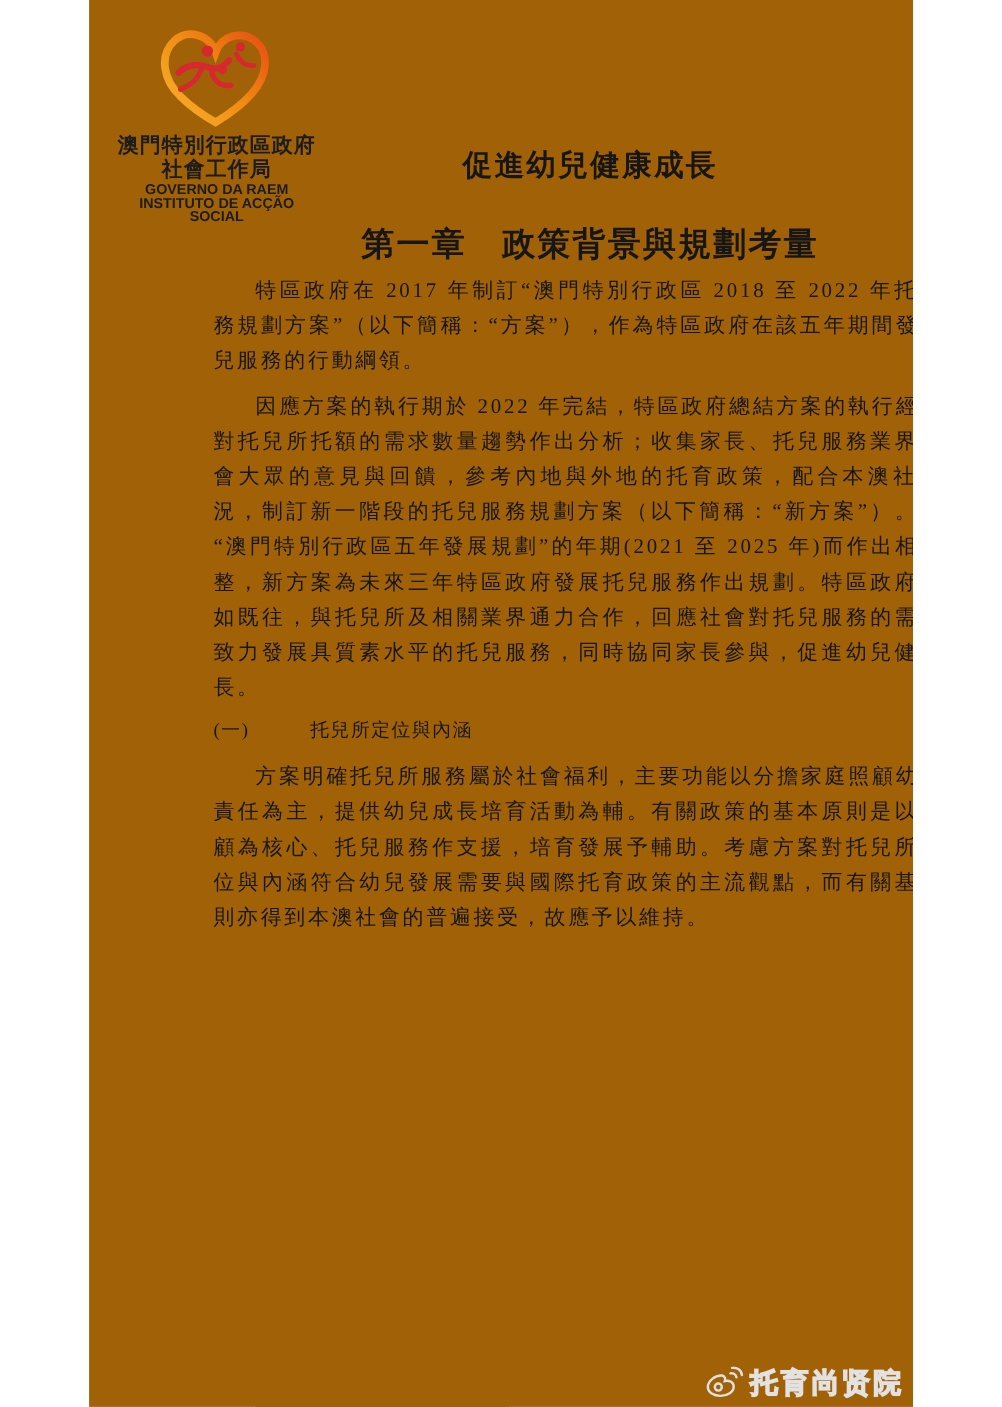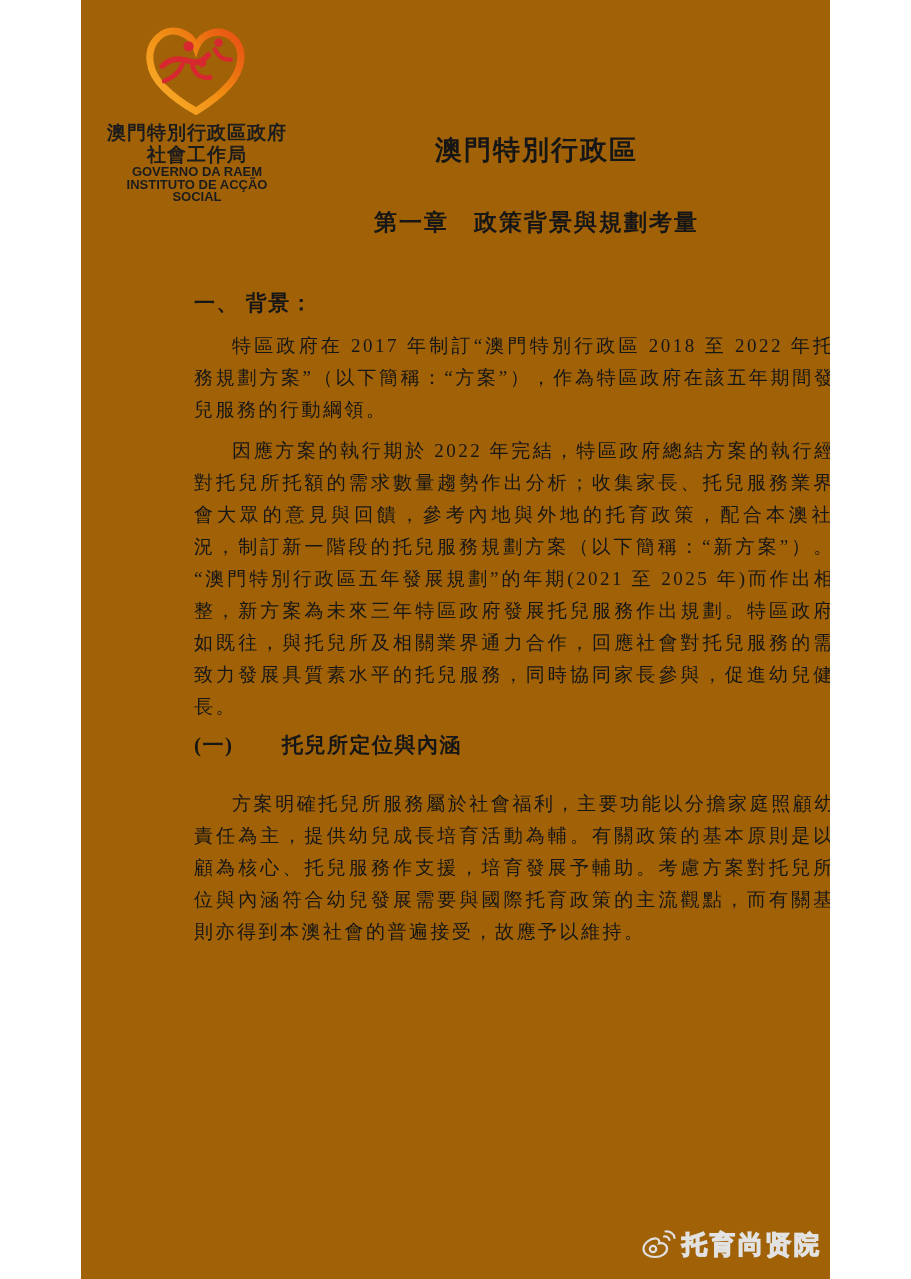--- a/index.html
+++ b/index.html
@@ -31,45 +31,45 @@
   .doc-title {
     margin-top:131px;
     text-align:center;
     font-weight:bold;
     font-size:27px; line-height:38px; letter-spacing:2px;
   }
   .chapter-heading {
     margin-top:37px;
     text-align:center;
     font-weight:bold;
-    font-size:23px; line-height:33px; letter-spacing:2px;
+    font-size:30px; line-height:33px; letter-spacing:2px;
   }
   .sec-heading {
     font-weight:bold;
     font-size:21px; line-height:30px; letter-spacing:1.5px;
   }
   .sec-heading.first { margin-top:49px; margin-bottom:12px; }
   .sec-heading.second { margin-top:56px; margin-bottom:13px; }
   .sub-heading {
-    margin-top:7px; margin-bottom:28px;
-    font-weight:bold;
-    font-size:21px; line-height:30px; letter-spacing:1.5px;
+    margin-top:7px; margin-bottom:12px;
+    font-weight:normal;
+    font-size:17px; line-height:30px; letter-spacing:1.5px;
   }
   .sub-num { display:inline-block; min-width:88px; }
   p.body-para {
     margin-top:10px;
     font-size:19px; line-height:32px; letter-spacing:2.5px;
     text-align:justify;
     text-indent:2em;
   }
   p.body-para + p.body-para { margin-top:9px; }
 
   
   .watermark {
-    position:absolute; right:8px; bottom:18px;
+    position:absolute; right:8px; bottom:6px;
     display:flex; align-items:center; gap:6px;
     user-select:none;
   }
   .wm-icon { width:36px; height:30px; }
   .wm-text {
     font-family:"Liberation Sans","DejaVu Sans",sans-serif;
     font-weight:bold; font-size:25px; letter-spacing:3px;
     color:#ffffff;
     -webkit-text-stroke:1.2px #e2e2e2;
     text-shadow:0 0 1px #ededed;
@@ -102,26 +102,25 @@
     </svg>
     <div class="org-cn">澳門特別行政區政府</div>
     <div class="org-cn">社會工作局</div>
     <div class="org-pt">GOVERNO DA RAEM</div>
     <div class="org-pt">INSTITUTO DE ACÇÃO SOCIAL</div>
   </div>
 
   <div class="content">
 
     <div class="doc-title">
-      <div>澳門特別行政區</div>
+      <div>促進幼兒健康成長</div>
     </div>
 
     <div class="chapter-heading">第一章　政策背景與規劃考量</div>
 
-    <div class="sec-heading first">一、 背景：</div>
     <p class="body-para">特區政府在 2017 年制訂“澳門特別行政區 2018 至 2022 年托兒服務規劃方案”（以下簡稱：“方案”），作為特區政府在該五年期間發展托兒服務的行動綱領。</p>
     <p class="body-para">因應方案的執行期於 2022 年完結，特區政府總結方案的執行經驗，對托兒所托額的需求數量趨勢作出分析；收集家長、托兒服務業界及社會大眾的意見與回饋，參考內地與外地的托育政策，配合本澳社會現況，制訂新一階段的托兒服務規劃方案（以下簡稱：“新方案”）。配合“澳門特別行政區五年發展規劃”的年期(2021 至 2025 年)而作出相應調整，新方案為未來三年特區政府發展托兒服務作出規劃。特區政府將一如既往，與托兒所及相關業界通力合作，回應社會對托兒服務的需求；致力發展具質素水平的托兒服務，同時協同家長參與，促進幼兒健康成長。</p>
 
 
     <div class="sub-heading">
       <span class="sub-num">(一)</span><span>托兒所定位與內涵</span>
     </div>
     <p class="body-para">方案明確托兒所服務屬於社會福利，主要功能以分擔家庭照顧幼兒的責任為主，提供幼兒成長培育活動為輔。有關政策的基本原則是以家照顧為核心、托兒服務作支援，培育發展予輔助。考慮方案對托兒所的定位與內涵符合幼兒發展需要與國際托育政策的主流觀點，而有關基本原則亦得到本澳社會的普遍接受，故應予以維持。</p>
 
   </div>

